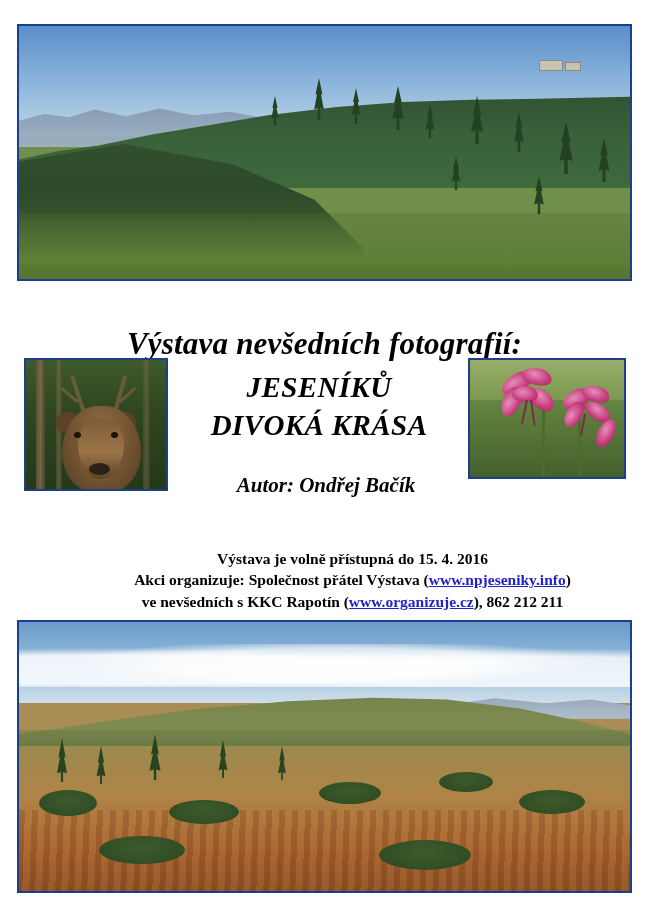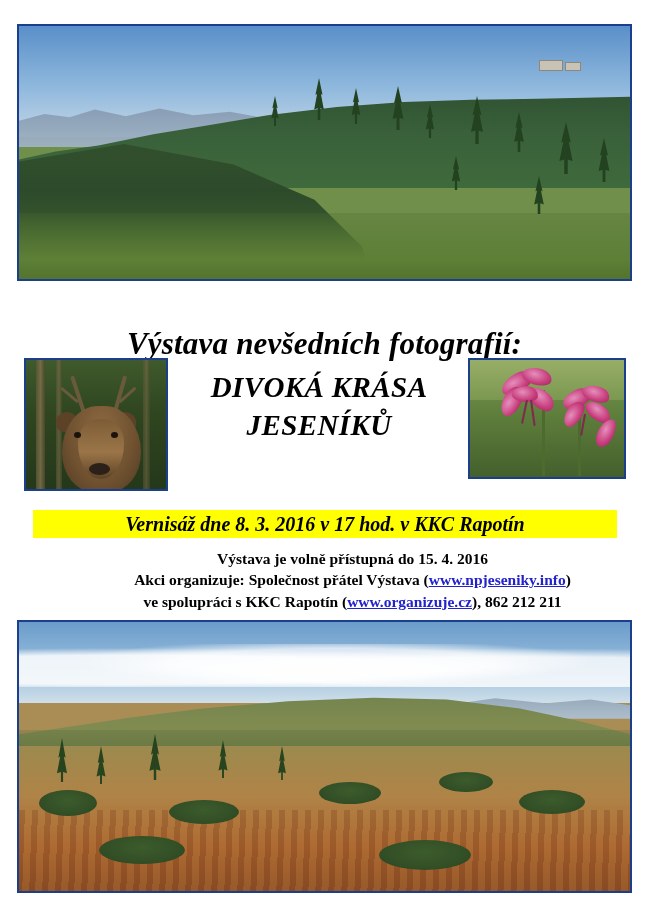--- a/index.html
+++ b/index.html
@@ -324,23 +324,24 @@
       <div class="deer-ear" style="right:30px;"></div>
       <div class="deer-body"></div>
       <div class="deer-face"></div>
       <div class="deer-eye" style="left:48px;"></div>
       <div class="deer-eye" style="right:48px;"></div>
       <div class="deer-nose"></div>
     </div>
   </div>
 
   <div class="title-block">
+    <div class="title-line">JESENÍKŮ</div>
     <div class="title-line">DIVOKÁ KRÁSA</div>
-    <div class="title-line">JESENÍKŮ</div>
-  </div>
+  </div>
+  <div class="author">Autor: Ondřej Bačík</div>
 
   <div class="photo-flower">
     <div class="photo-inner">
       <div class="flower-bg"></div>
       <div class="flower-blur"></div>
 
       <div class="stem" style="left:72px; top:30px; height:86px;"></div>
       <div class="stem" style="left:108px; top:48px; height:68px;"></div>
 
       <div class="petal" style="left:30px; top:14px; width:34px; height:18px; transform: rotate(-28deg);"></div>
@@ -354,29 +355,28 @@
       <div class="petal" style="left:92px; top:30px; width:30px; height:17px; transform: rotate(-22deg);"></div>
       <div class="petal" style="left:112px; top:26px; width:28px; height:16px; transform: rotate(20deg);"></div>
       <div class="petal" style="left:90px; top:46px; width:28px; height:16px; transform: rotate(-54deg);"></div>
       <div class="petal" style="left:114px; top:44px; width:28px; height:16px; transform: rotate(40deg);"></div>
       <div class="stamen" style="left:114px; top:54px; height:22px; transform: rotate(10deg);"></div>
 
       <div class="petal" style="right:10px; top:58px; width:16px; height:30px; transform: rotate(24deg);"></div>
     </div>
   </div>
 
-  <div class="vernisage">Vernisáž dne 8. 3. 2016  v 17 hod. v KKC Rapotín</div>
 
   <div class="info">
     <div>Výstava je volně přístupná do 15. 4. 2016</div>
     <div>
       <span>Akci organizuje: Společnost přátel Výstava (</span><a href="#">www.npjeseniky.info</a><span>)</span>
     </div>
     <div>
-      <span>ve spolupráci s KKC Rapotín (</span><a href="#">www.organizuje.cz</a><span>), 862 212 211</span>
+      <span>ve nevšedních s KKC Rapotín (</span><a href="#">www.organizuje.cz</a><span>), 862 212 211</span>
     </div>
   </div>
 
   <div class="photo-bottom">
     <div class="photo-inner">
       <div class="b-sky"></div>
       <div class="b-clouds"></div>
       <div class="b-ridge-far"></div>
       <div class="b-hill"></div>
       <div class="b-trees"></div>

